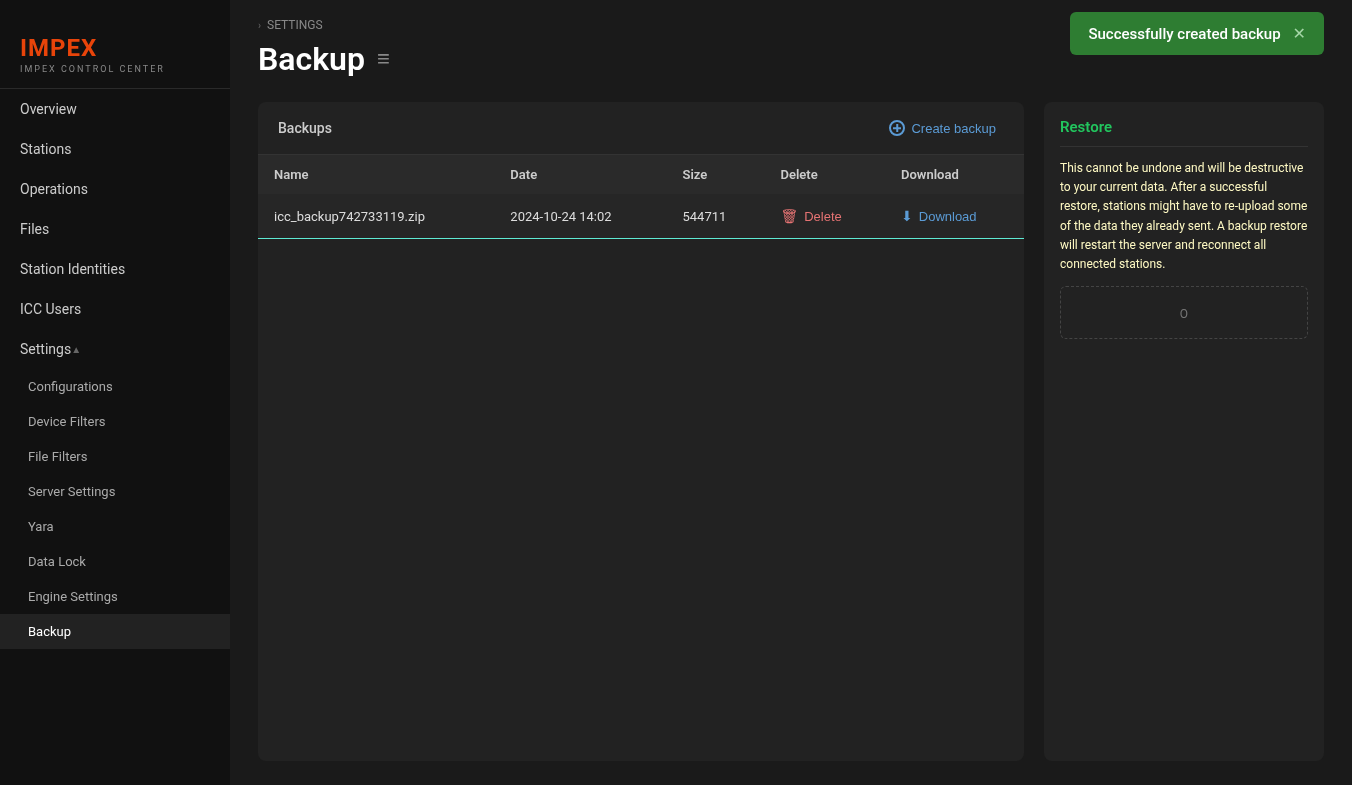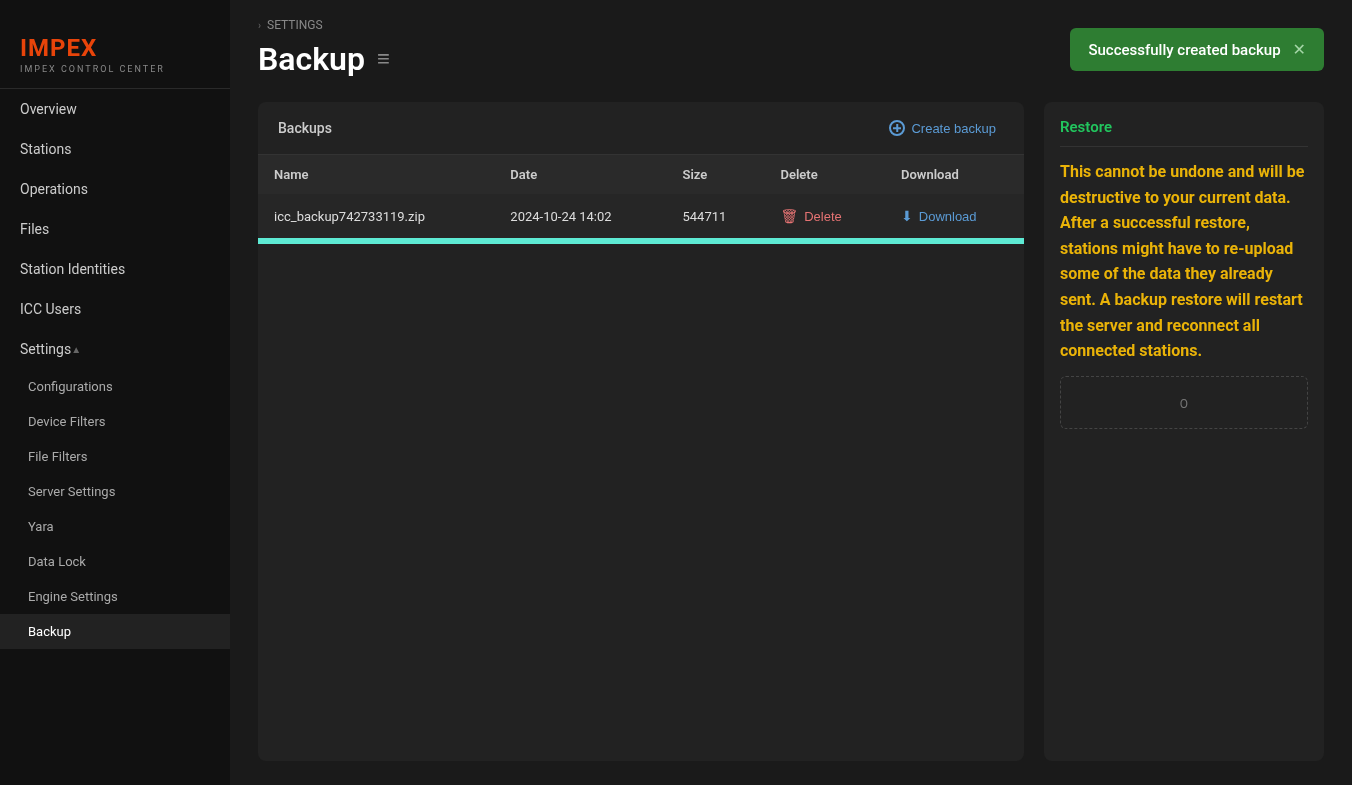--- a/index.html
+++ b/index.html
@@ -85,21 +85,21 @@
       color: #fff;
     }
     .title-icon {
       font-size: 22px;
       color: #888;
     }
 
     
     .toast {
       position: absolute;
-      top: 28px;
+      top: 12px;
       right: 28px;
       background: #2e7d32;
       color: #fff;
       padding: 12px 18px;
       border-radius: 6px;
       display: flex;
       align-items: center;
       gap: 12px;
       font-size: 15px;
       font-weight: 500;
@@ -168,21 +168,21 @@
       background: #2a2a2a;
     }
     thead th {
       padding: 12px 16px;
       text-align: left;
       font-weight: 600;
       color: #ccc;
       font-size: 13px;
     }
     tbody tr {
-      border-bottom: 6px solid #5eead4;
+      border-bottom: 1px solid #5eead4;
       background: #262626;
     }
     tbody td {
       padding: 12px 16px;
       color: #ddd;
       font-size: 13px;
     }
 
     .delete-btn {
       display: flex;
@@ -220,24 +220,23 @@
       overflow-y: auto;
     }
     .restore-title {
       font-size: 15px;
       font-weight: 600;
       color: #22c55e;
       border-bottom: 1px solid #333;
       padding-bottom: 10px;
     }
     .restore-text {
-      font-size: 16px;
-      color: #eab308;
+      font-size: 12px;
+      color: #fef9c3;
       line-height: 1.6;
-      font-weight: bold;
     }
     .restore-box {
       border: 1px dashed #444;
       border-radius: 6px;
       padding: 16px;
       text-align: center;
     }
     .restore-box-label {
       font-size: 12px;
       color: #777;

